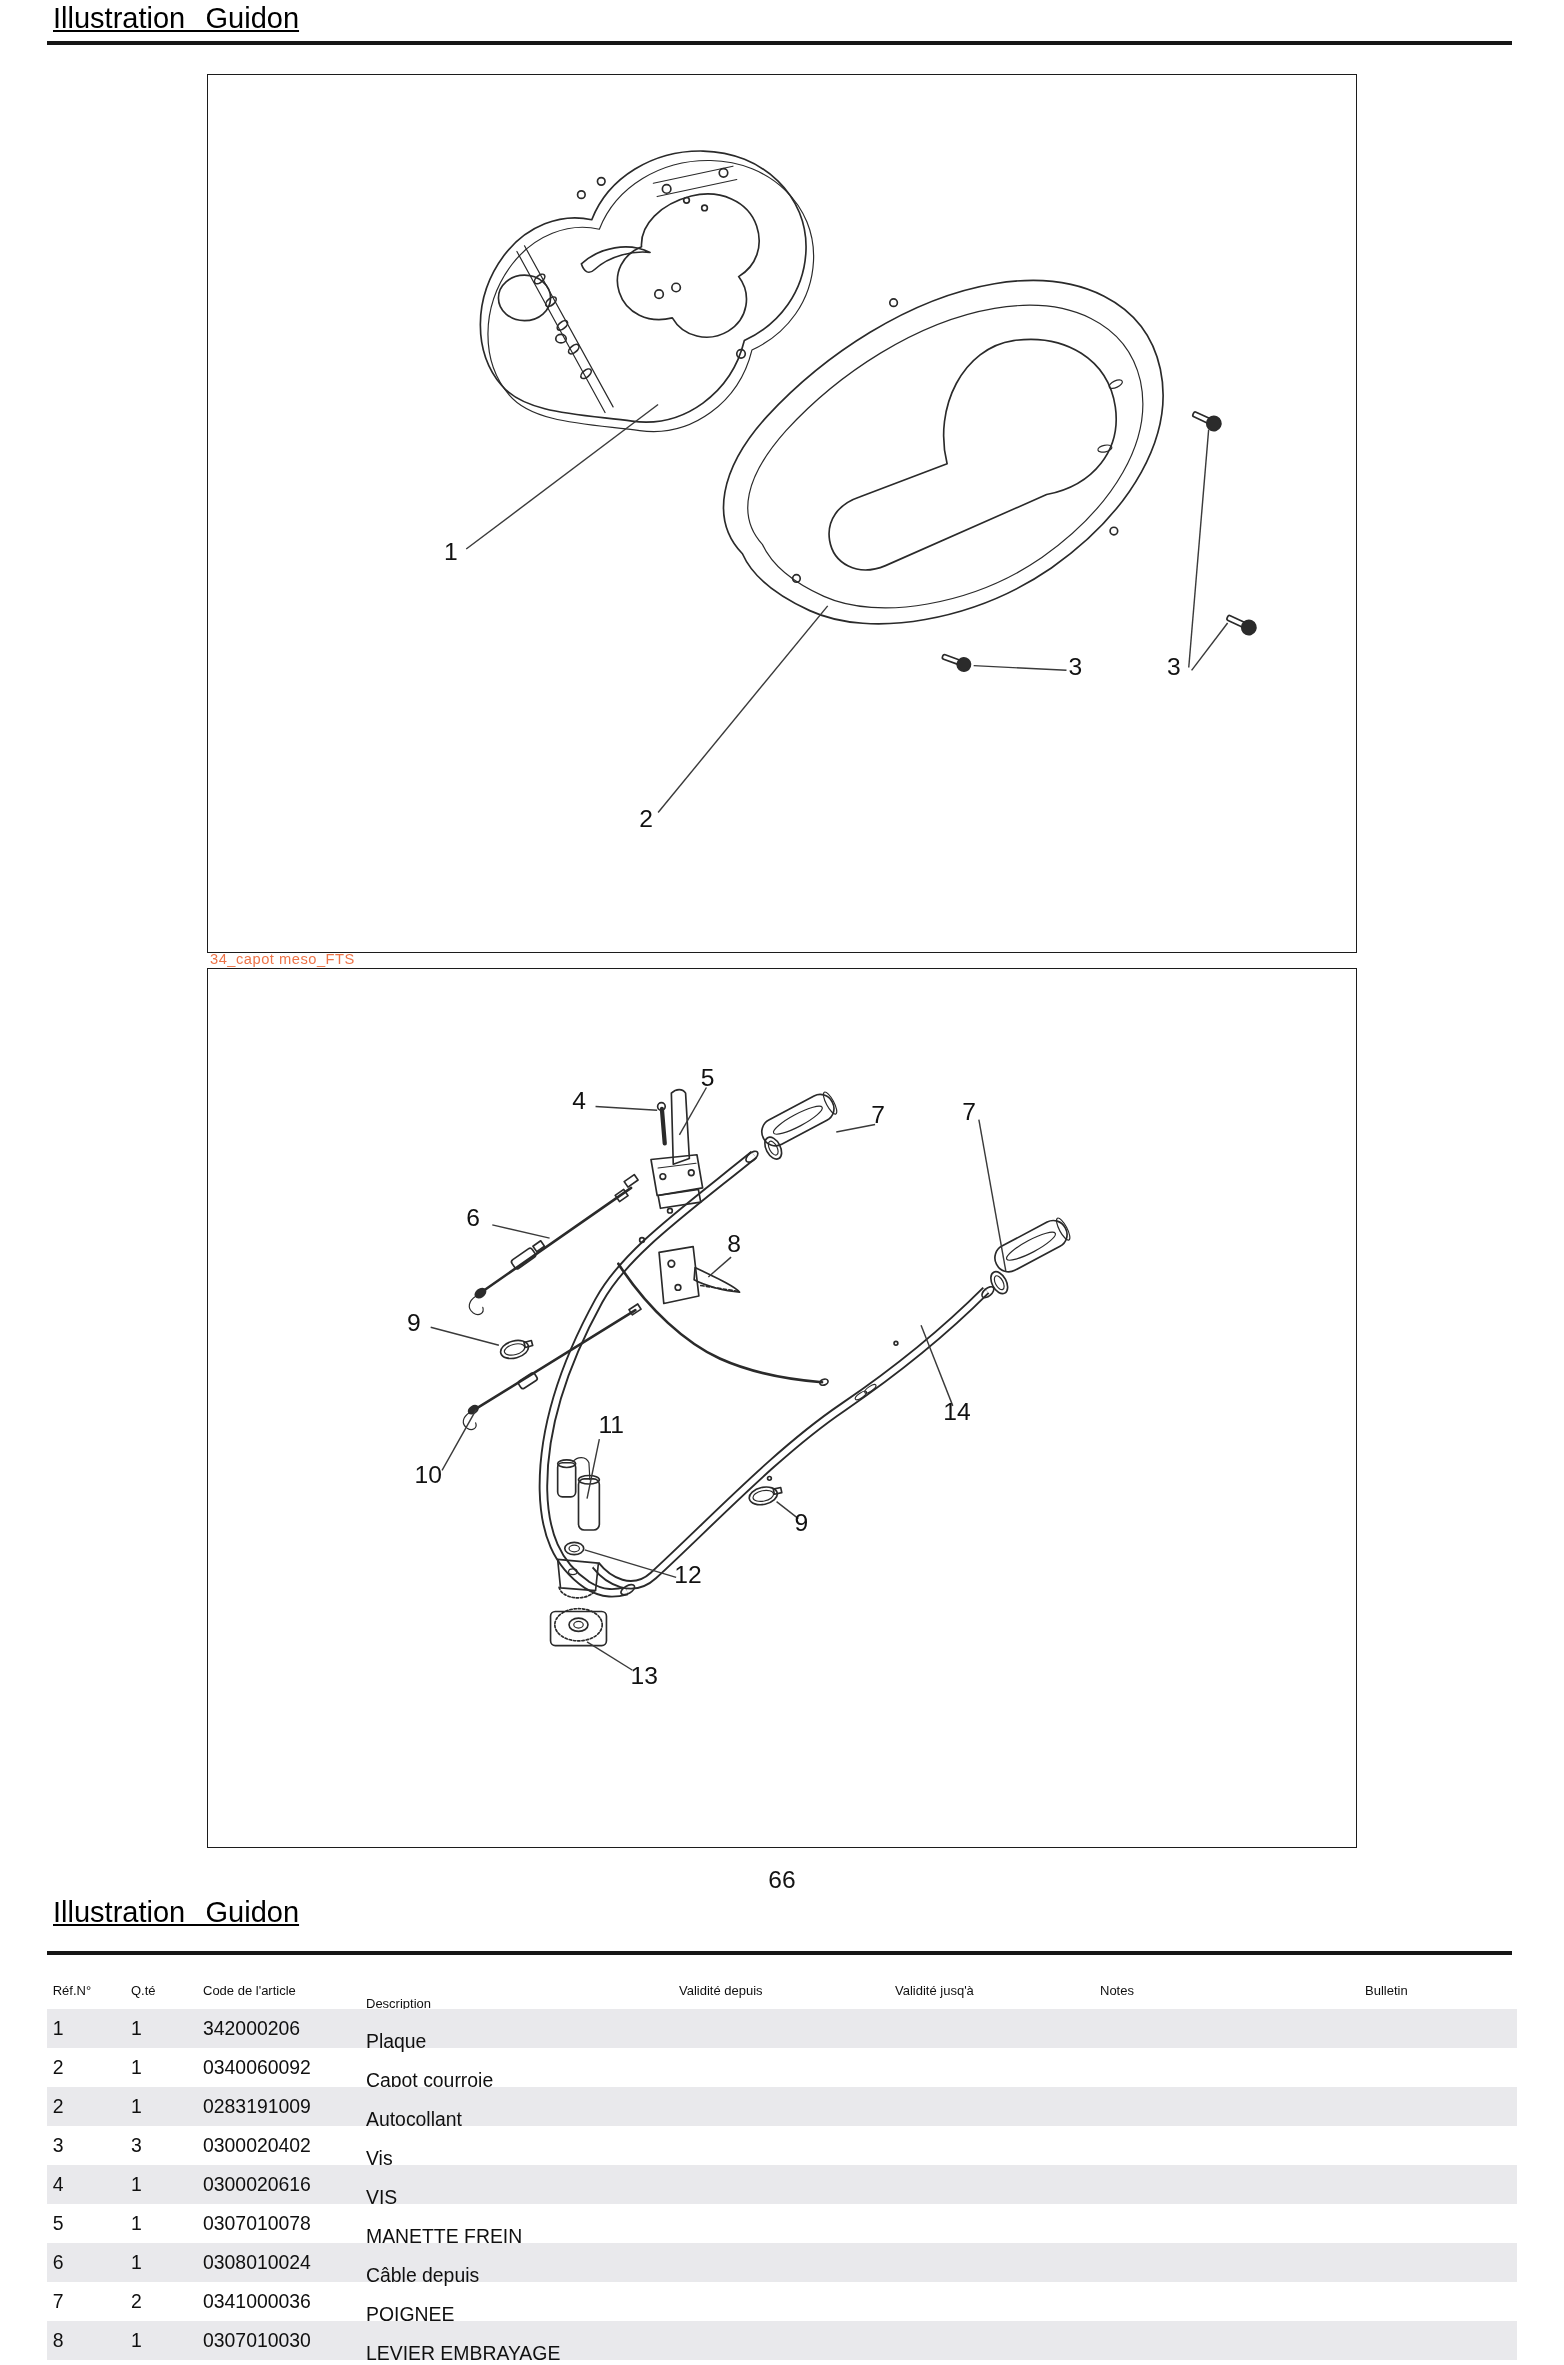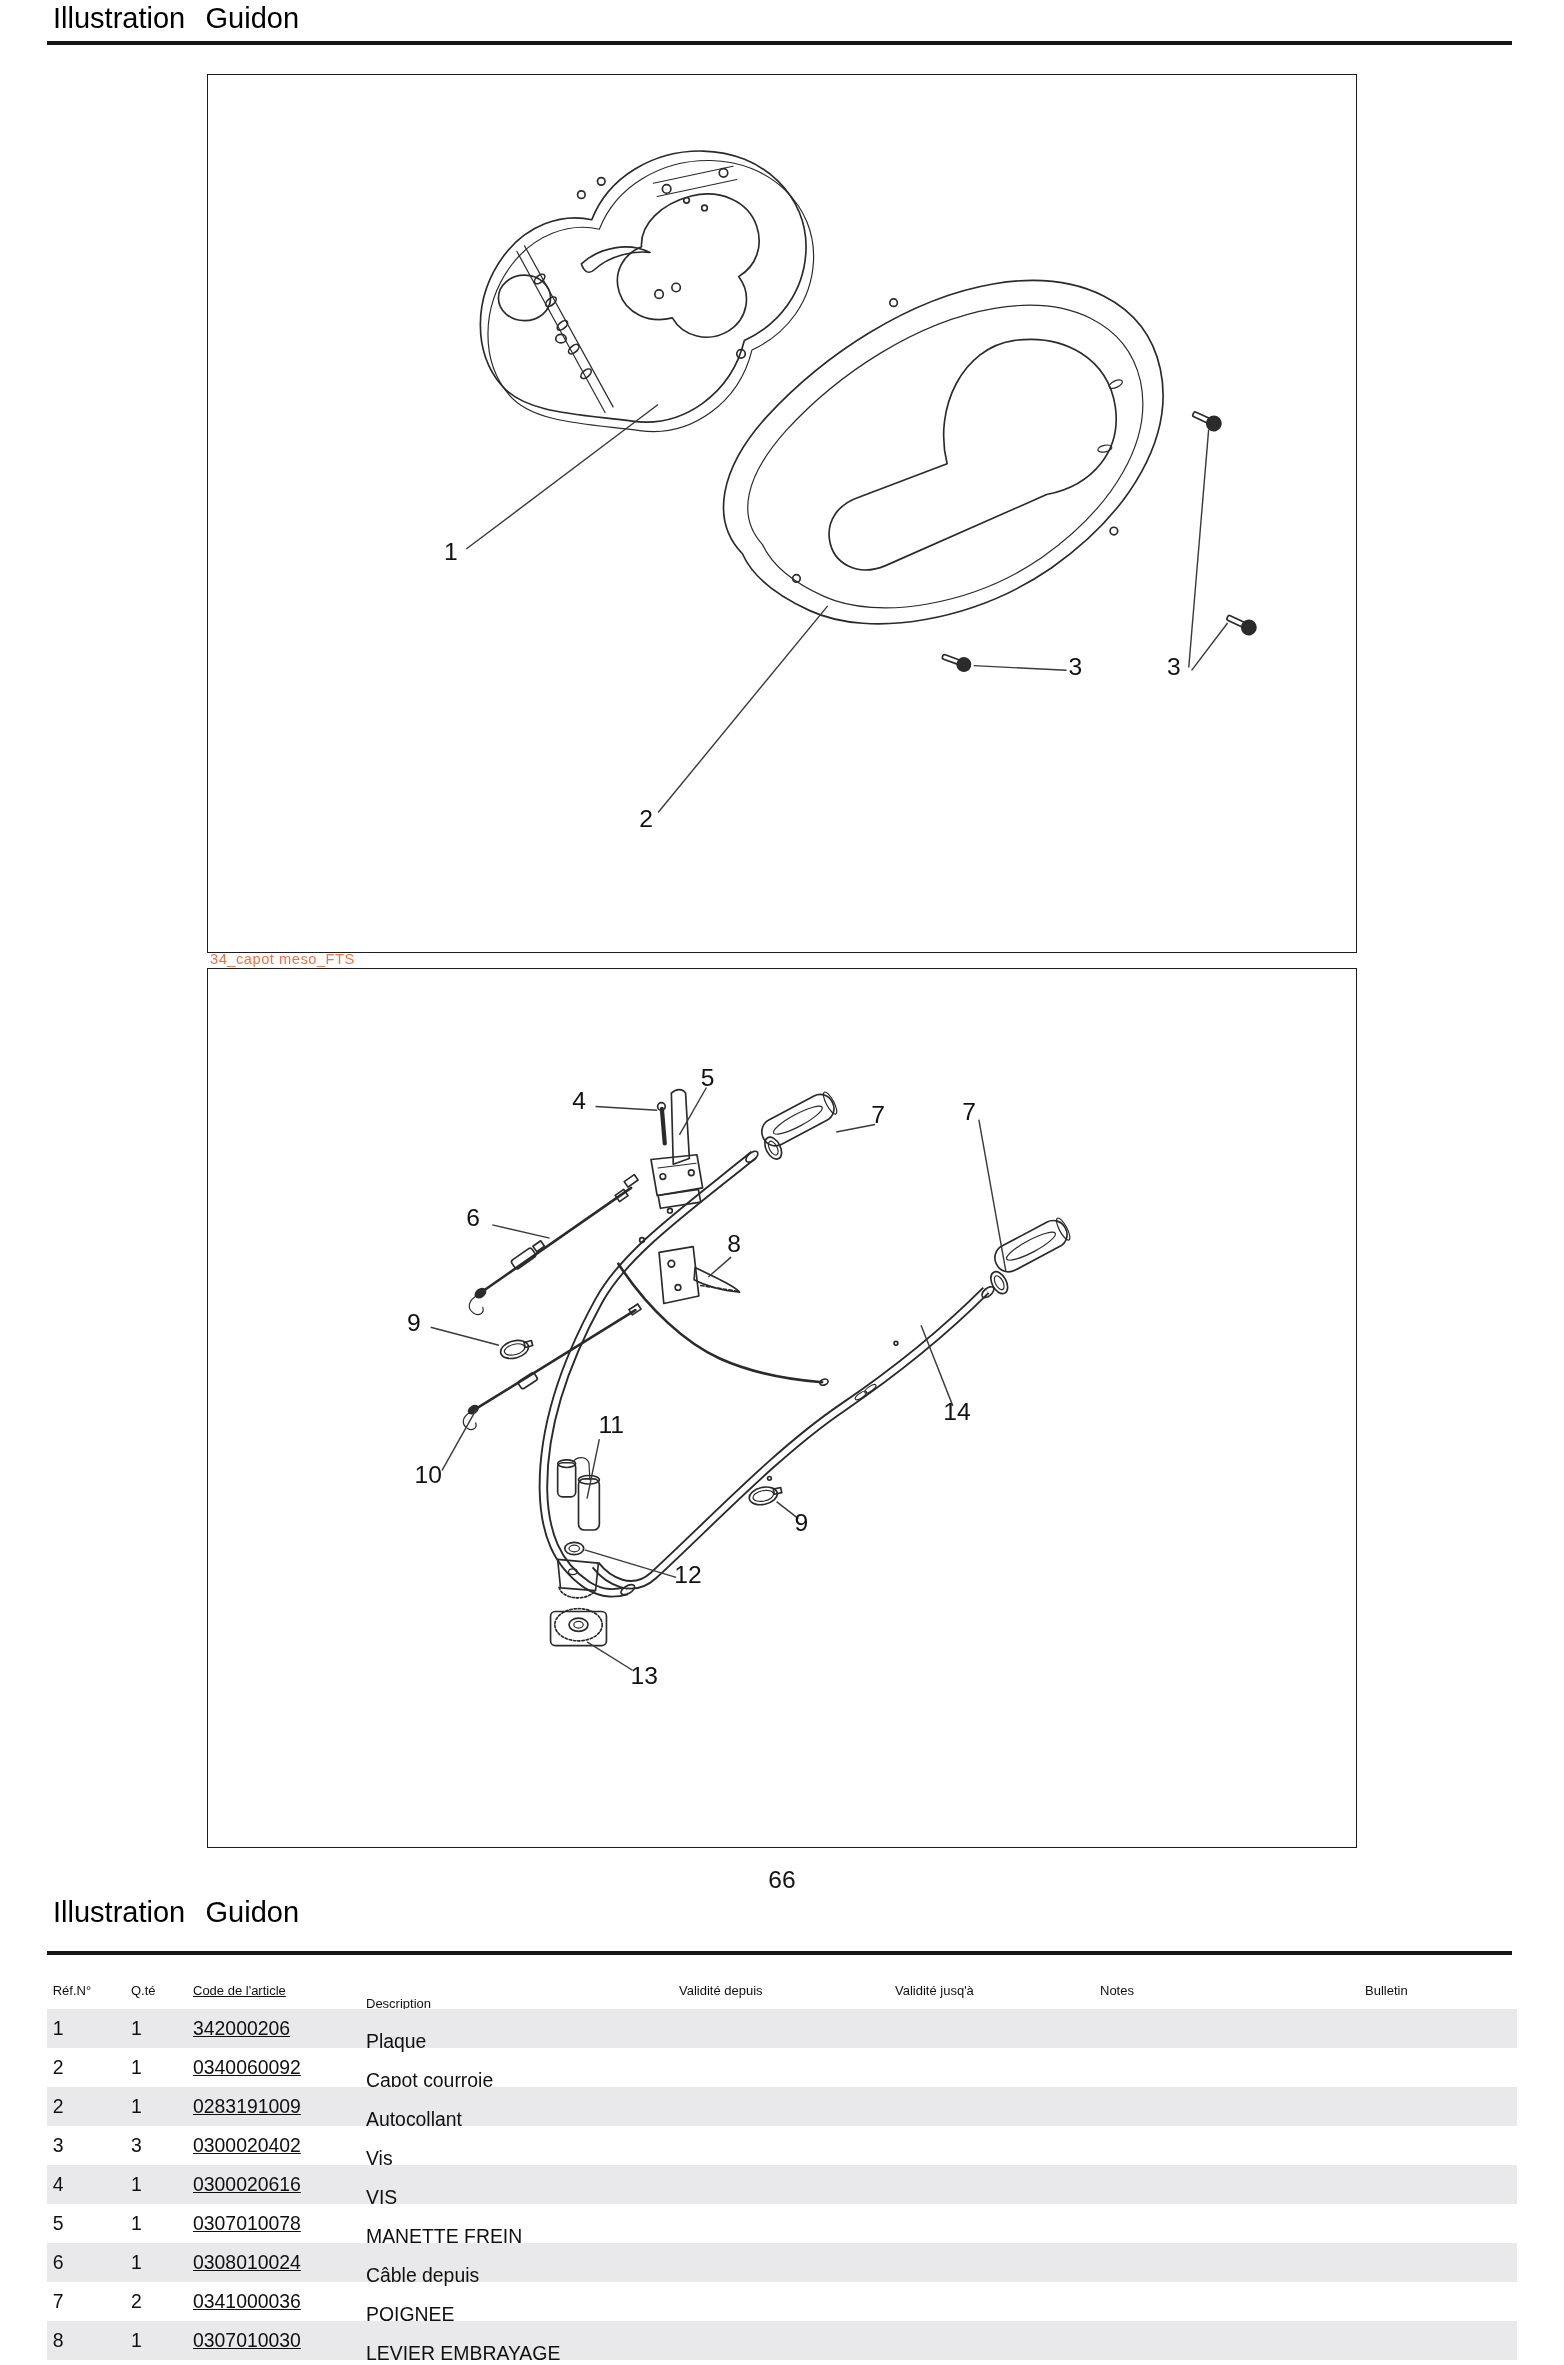--- a/index.html
+++ b/index.html
@@ -3,21 +3,21 @@
 <meta charset="utf-8">
 <style>
   html,body{margin:0;padding:0;background:#fff;}
   .page{
     position:relative; width:1564px; height:2598px; background:#ffffff;
     font-family:"Liberation Sans", sans-serif; color:#111;
     overflow:hidden;
   }
   .doc-title{
     position:absolute; left:53px; font-size:29px; font-weight:400;
-    letter-spacing:0px; word-spacing:12.3px; color:#000; white-space:nowrap;
+    letter-spacing:0px; word-spacing:12.3px; color:#000; white-space:nowrap;text-decoration:underline;
   }
   .title-top{ top:1.9px; }
   .title-bottom{ top:1896px; }
   .hrule{ position:absolute; left:47px; width:1465px; height:3.8px; background:#161616; }
   .hrule-top{ top:41px; }
   .hrule-bottom{ top:1951px; }
   .fig-frame{
     position:absolute; left:207px; width:1150px;
     border:1.9px solid #1c1c1c; box-sizing:border-box; background:#fff;
   }
@@ -35,21 +35,21 @@
   
   .parts-table{ position:absolute; left:47px; top:1972px; width:1470px; }
   .thead{ position:relative; height:37px; }
   .thead .cell{ line-height:37px; font-size:13px; color:#101010; }
   .trow{ position:relative; height:39px; }
   .trow.striped{ background:#e9e9ec; }
   .cell{
     position:absolute; top:0; height:100%; line-height:39px;
     font-size:19.4px; white-space:nowrap; color:#101010;
   }
-  .c0{ left:5.7px; }  .c1{ left:84px; } .c2{ left:146px;text-decoration:underline; } .c3{ left:319px;margin-top:13px; }
+  .c0{ left:5.7px; }  .c1{ left:84px; } .c2{ left:156px; } .c3{ left:319px;margin-top:13px; }
   .c4{ left:632px; } .c5{ left:848px; } .c6{ left:1053px; } .c7{ left:1318px; }
   
   .art{ stroke:#2a2a2a; stroke-width:3.5; fill:none; stroke-linecap:round; stroke-linejoin:round; }
   .tube{ stroke:#2a2a2a; stroke-width:20; fill:none; }
   .tube-core{ stroke:#ffffff; stroke-width:12; fill:none; }
   .thin{ stroke-width:2.5; }
   .cable{ stroke-width:5.5; }
   .dark{ fill:#2b2b2b; stroke:#2b2b2b; }
   .serr{ stroke-dasharray:7 5; }
   .gear{ stroke-dasharray:5 4; }

